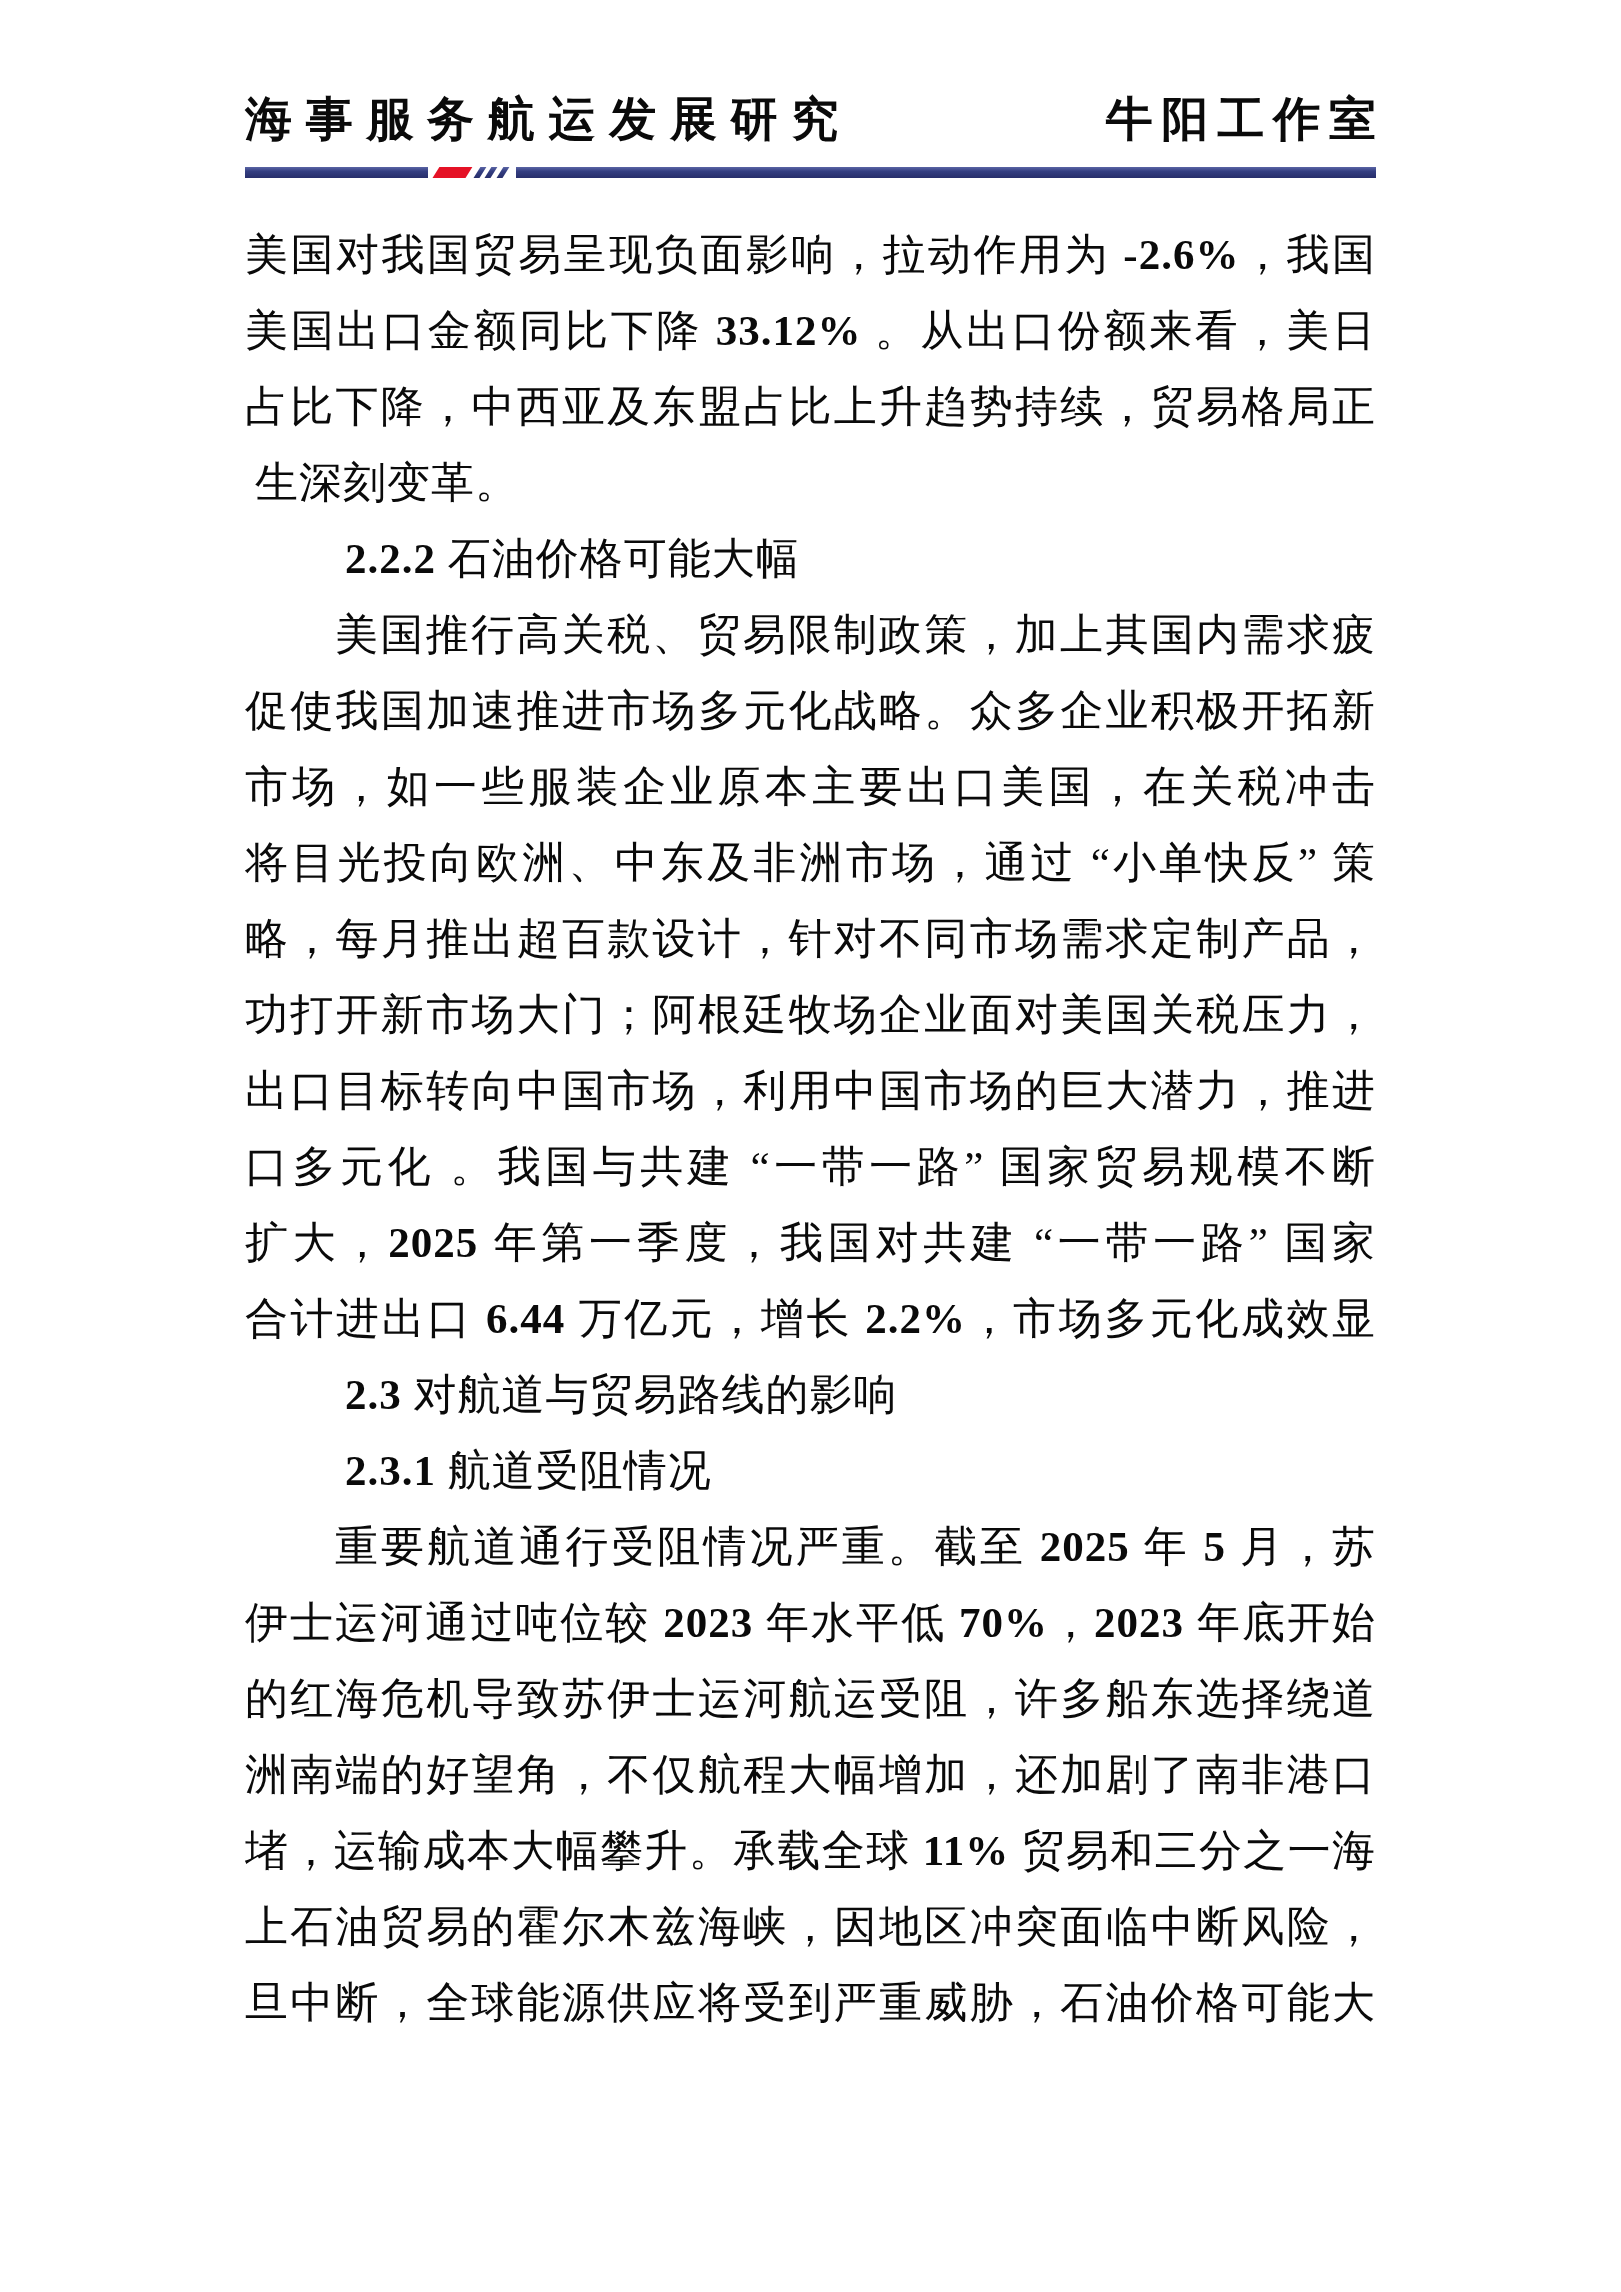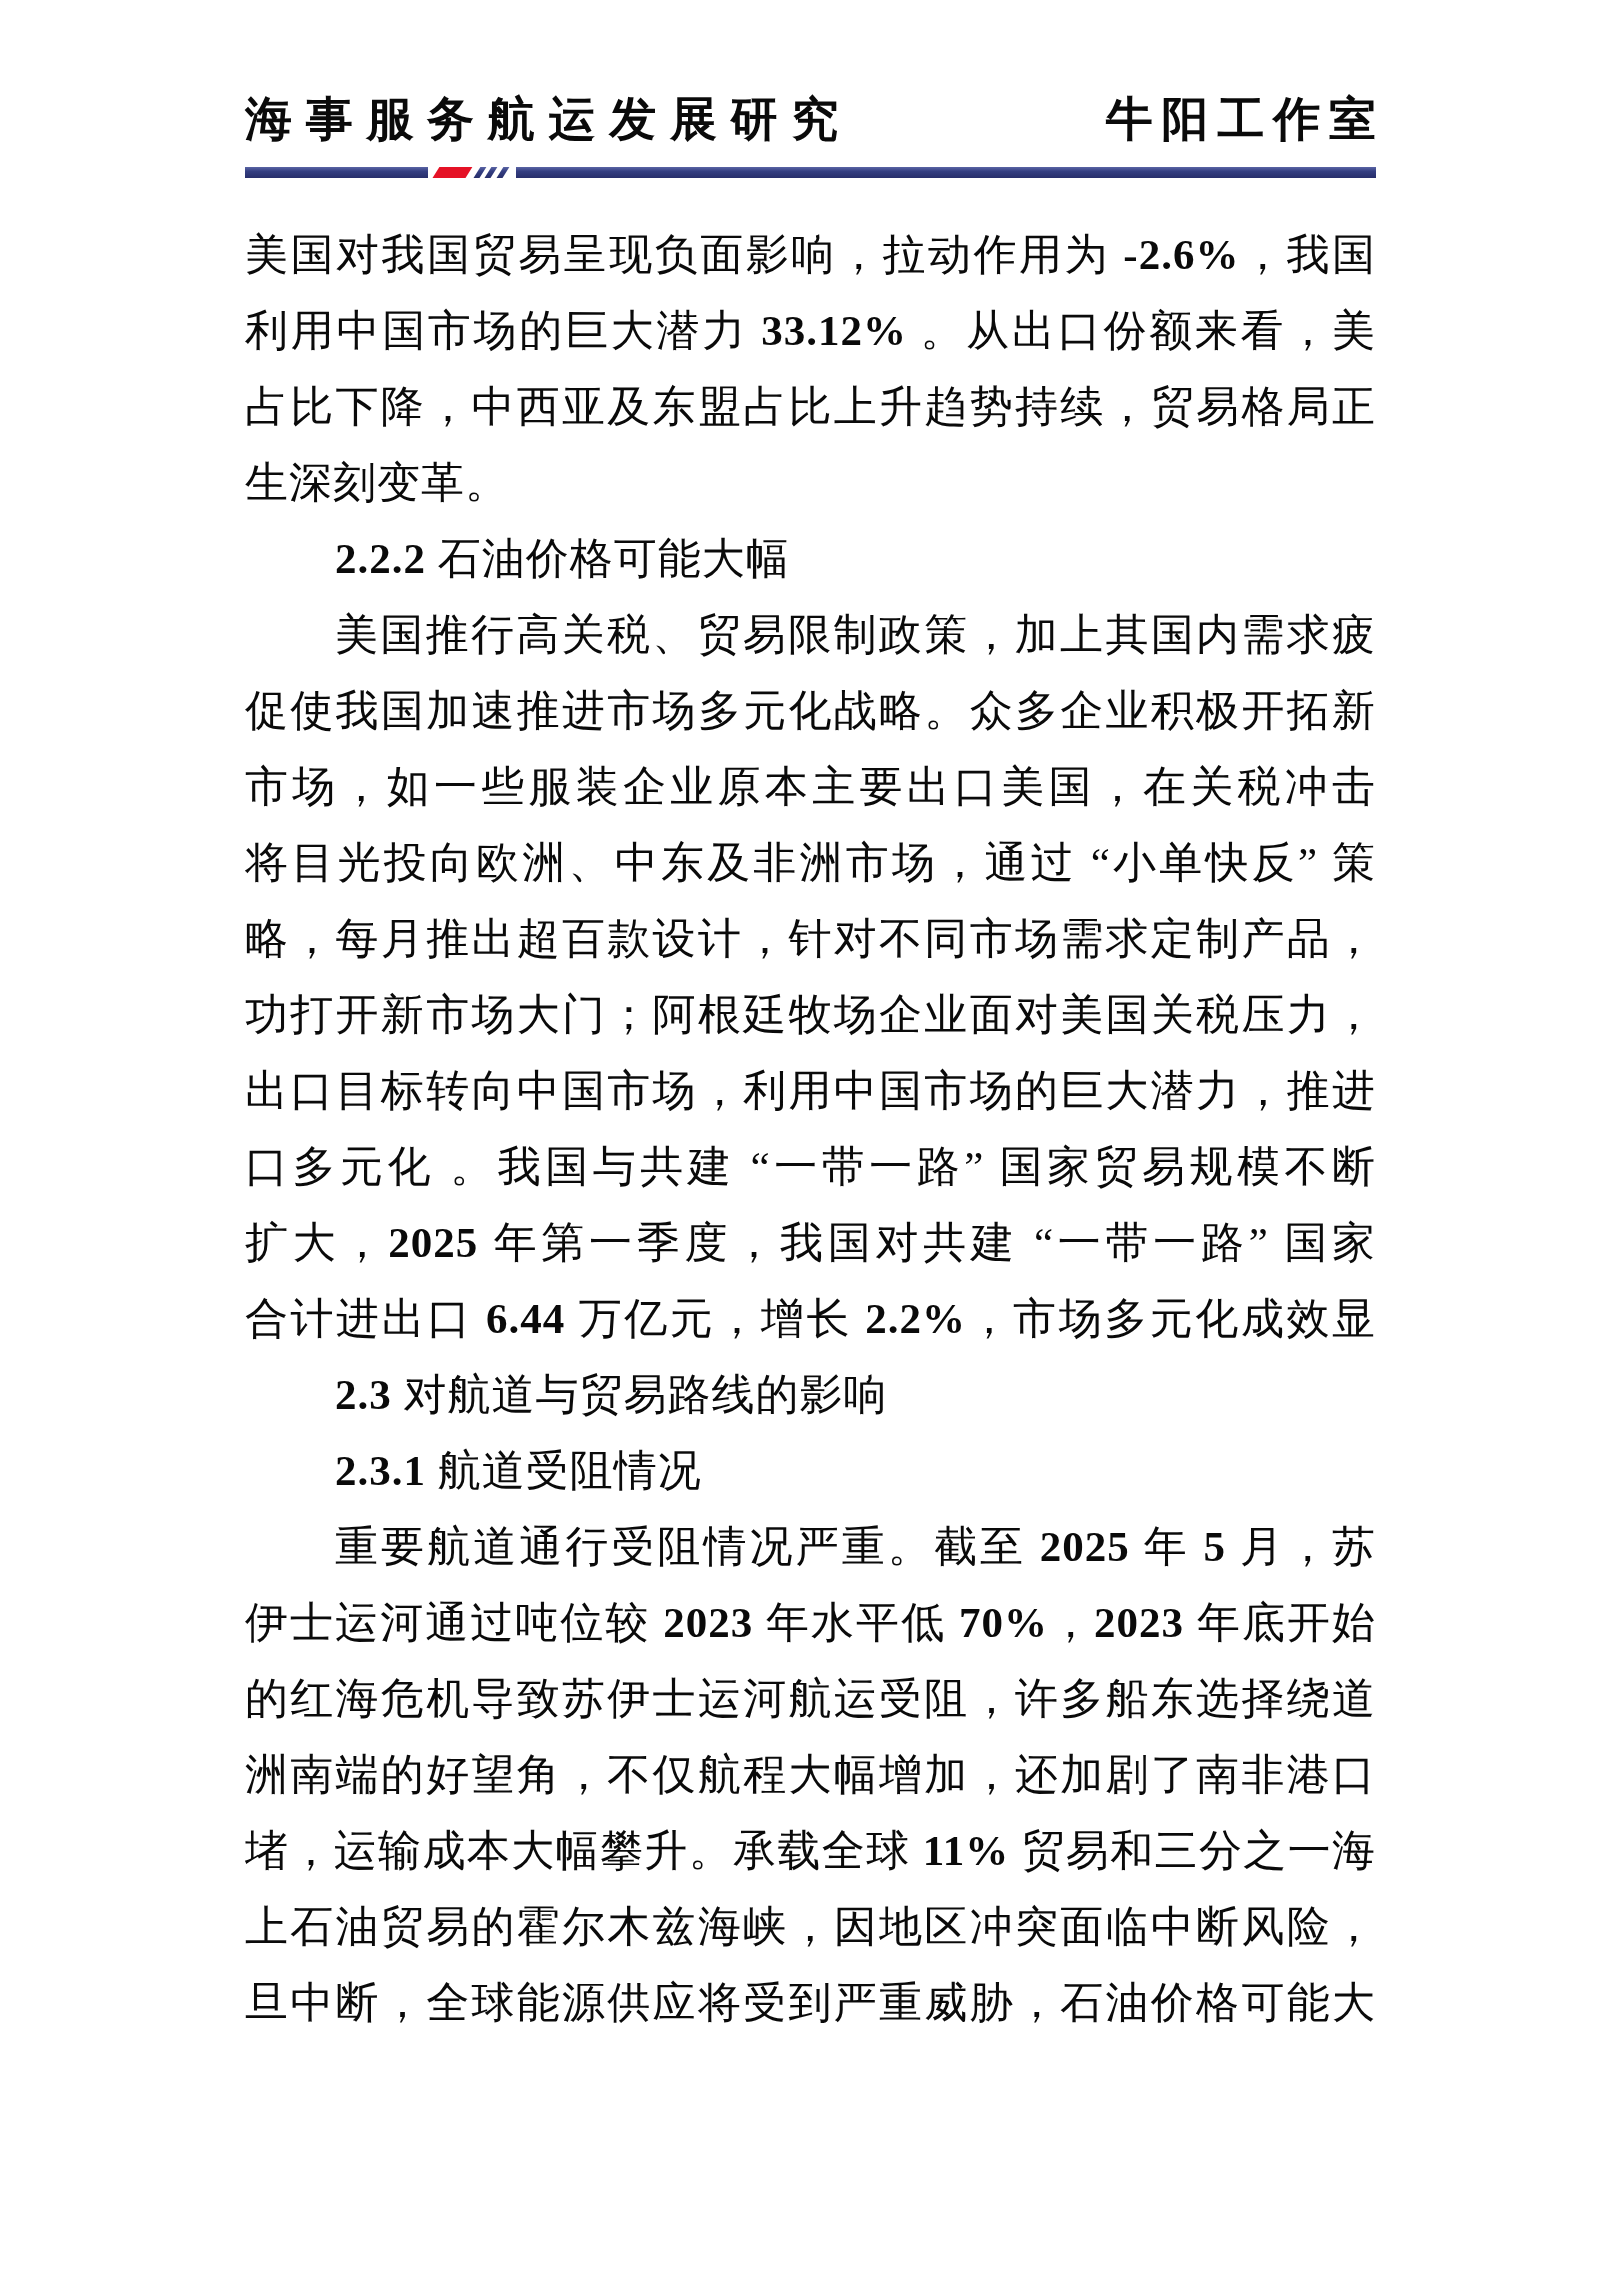--- a/index.html
+++ b/index.html
@@ -70,21 +70,21 @@
   .line {
     height: 76px;
     line-height: 76px;
     font-size: 43px;
     letter-spacing: 1px;
     text-align: justify;
     overflow: hidden;
     color: #0a0a0a;
   }
   .line.j, .line.js { text-align-last: justify; }
-  .line.s, .line.h  { text-align: left; text-align-last: left; }
+  .line.s, .line.h  { text-align: left; text-align-last: left; margin-left: 10px; }
   .line.js, .line.h { text-indent: 90px; }
   .num { font-weight: 700; }
   .line.h .num { font-weight: 700; }
 </style>
 </head>
 <body>
 
 <div class="page">
 
   <div class="header">
@@ -98,21 +98,21 @@
     <span class="stripes">
       <i></i>
       <i></i>
       <i></i>
     </span>
     <span class="seg seg-right"></span>
   </div>
 
   <div class="doc-body" id="doc-body">
       <div class="line j"><span>美国对我国贸易呈现负面影响，拉动作用为 </span><span class="num">-2.6%</span><span>，我国对</span></div>
-      <div class="line j"><span>利用中国市场的巨大潜力 </span><span class="num">33.12%</span><span> 。从出口份额来看，美日韩</span></div>
+      <div class="line j"><span>美国出口金额同比下降 </span><span class="num">33.12%</span><span> 。从出口份额来看，美日韩</span></div>
       <div class="line j"><span>占比下降，中西亚及东盟占比上升趋势持续，贸易格局正发</span></div>
       <div class="line s"><span>生深刻变革。</span></div>
       <div class="line h"><span class="num">2.2.2</span><span> 石油价格可能大幅</span></div>
       <div class="line js"><span>美国推行高关税、贸易限制政策，加上其国内需求疲软，</span></div>
       <div class="line j"><span>促使我国加速推进市场多元化战略。众多企业积极开拓新兴</span></div>
       <div class="line j"><span>市场，如一些服装企业原本主要出口美国，在关税冲击下，</span></div>
       <div class="line j"><span>将目光投向欧洲、中东及非洲市场，通过 “小单快反” 策</span></div>
       <div class="line j"><span>略，每月推出超百款设计，针对不同市场需求定制产品，成</span></div>
       <div class="line j"><span>功打开新市场大门；阿根廷牧场企业面对美国关税压力，将</span></div>
       <div class="line j"><span>出口目标转向中国市场，利用中国市场的巨大潜力，推进出</span></div>

